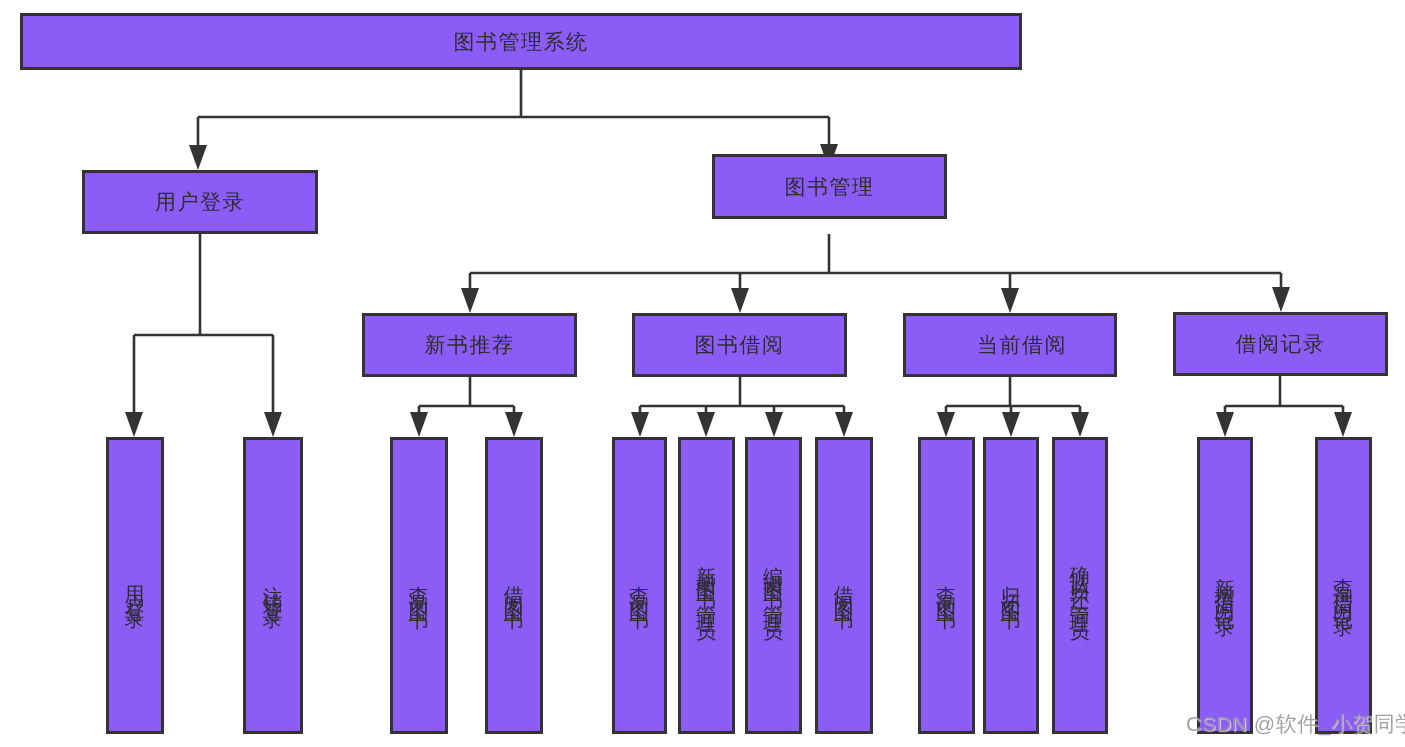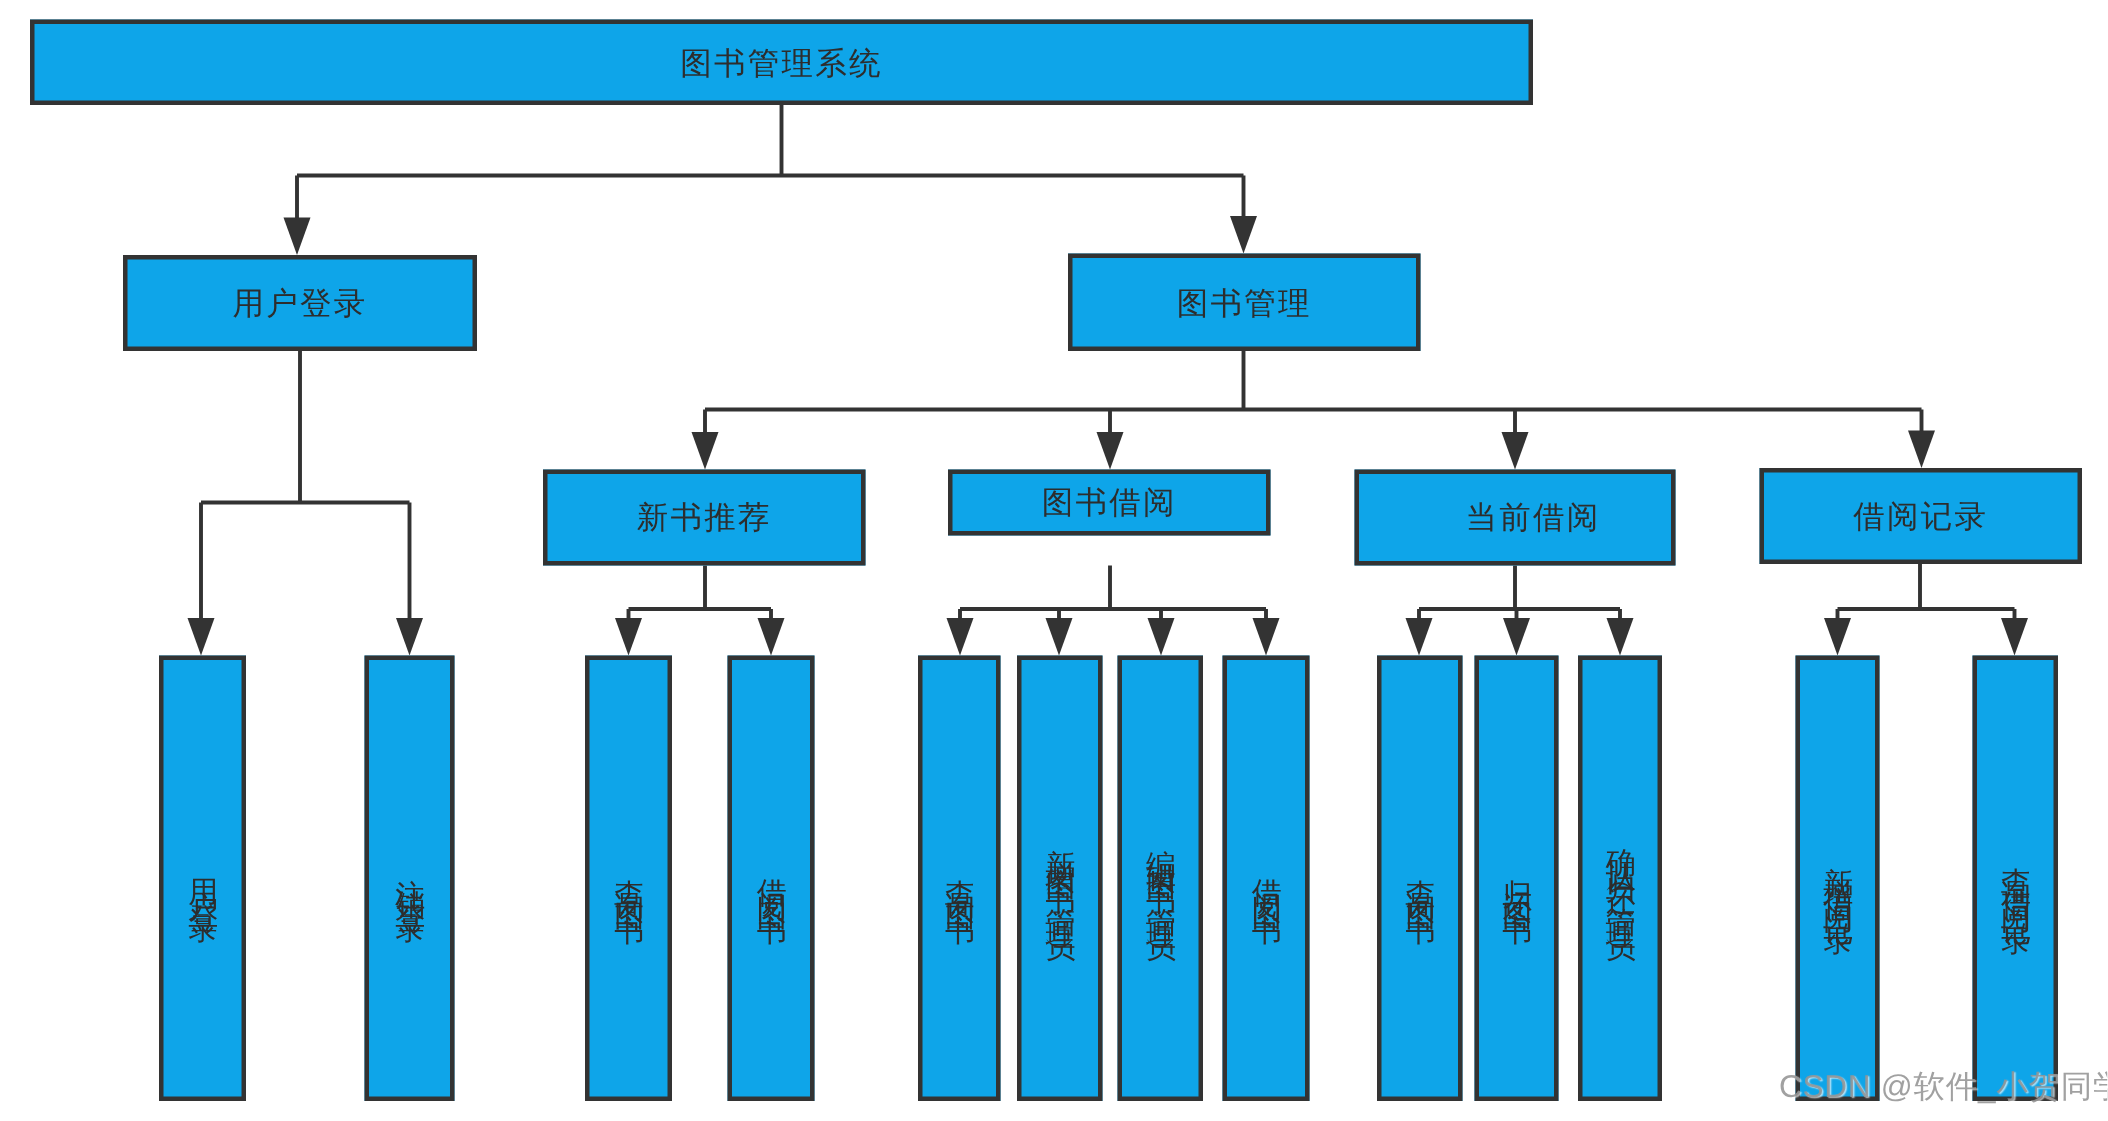--- a/index.html
+++ b/index.html
@@ -8,21 +8,21 @@
     width:1405px; height:747px;
     background:#ffffff;
     font-family:"Liberation Sans","DejaVu Sans",sans-serif;
     overflow:hidden;
   }
   #wires { position:absolute; left:0; top:0; z-index:1; }
   .node {
     position:absolute;
     box-sizing:border-box;
     border:3px solid #333333;
-    background:#0ea5e9;
+    background:#8b5cf6;
     display:flex;
     align-items:center;
     justify-content:center;
     color:#2d2d2d;
     z-index:2;
   }
   .node .h-label {
     font-size:21px;
     letter-spacing:1.5px;
     white-space:nowrap;
@@ -117,28 +117,28 @@
     </g>
   </svg>
 
   <div class="node" style="left:20px; top:13px; width:1002px; height:57px;">
     <span class="h-label">图书管理系统</span>
   </div>
 
   <div class="node" style="left:82px; top:170px; width:236px; height:64px;">
     <span class="h-label">用户登录</span>
   </div>
-  <div class="node" style="left:712px; top:169px; width:235px; height:65px;">
+  <div class="node" style="left:712px; top:154px; width:235px; height:65px;">
     <span class="h-label">图书管理</span>
   </div>
 
   <div class="node" style="left:362px; top:313px; width:215px; height:64px;text-align:right;">
     <span class="h-label">新书推荐</span>
   </div>
-  <div class="node" style="left:632px; top:313px; width:215px; height:44px;">
+  <div class="node" style="left:632px; top:313px; width:215px; height:64px;">
     <span class="h-label">图书借阅</span>
   </div>
   <div class="node" style="left:903px; top:313px; width:214px; height:64px;padding-left:24px;">
     <span class="h-label">当前借阅</span>
   </div>
   <div class="node" style="left:1173px; top:312px; width:215px; height:64px;">
     <span class="h-label">借阅记录</span>
   </div>
 
   <div class="node v" style="left:106px; top:437px; width:58px; height:297px;">

